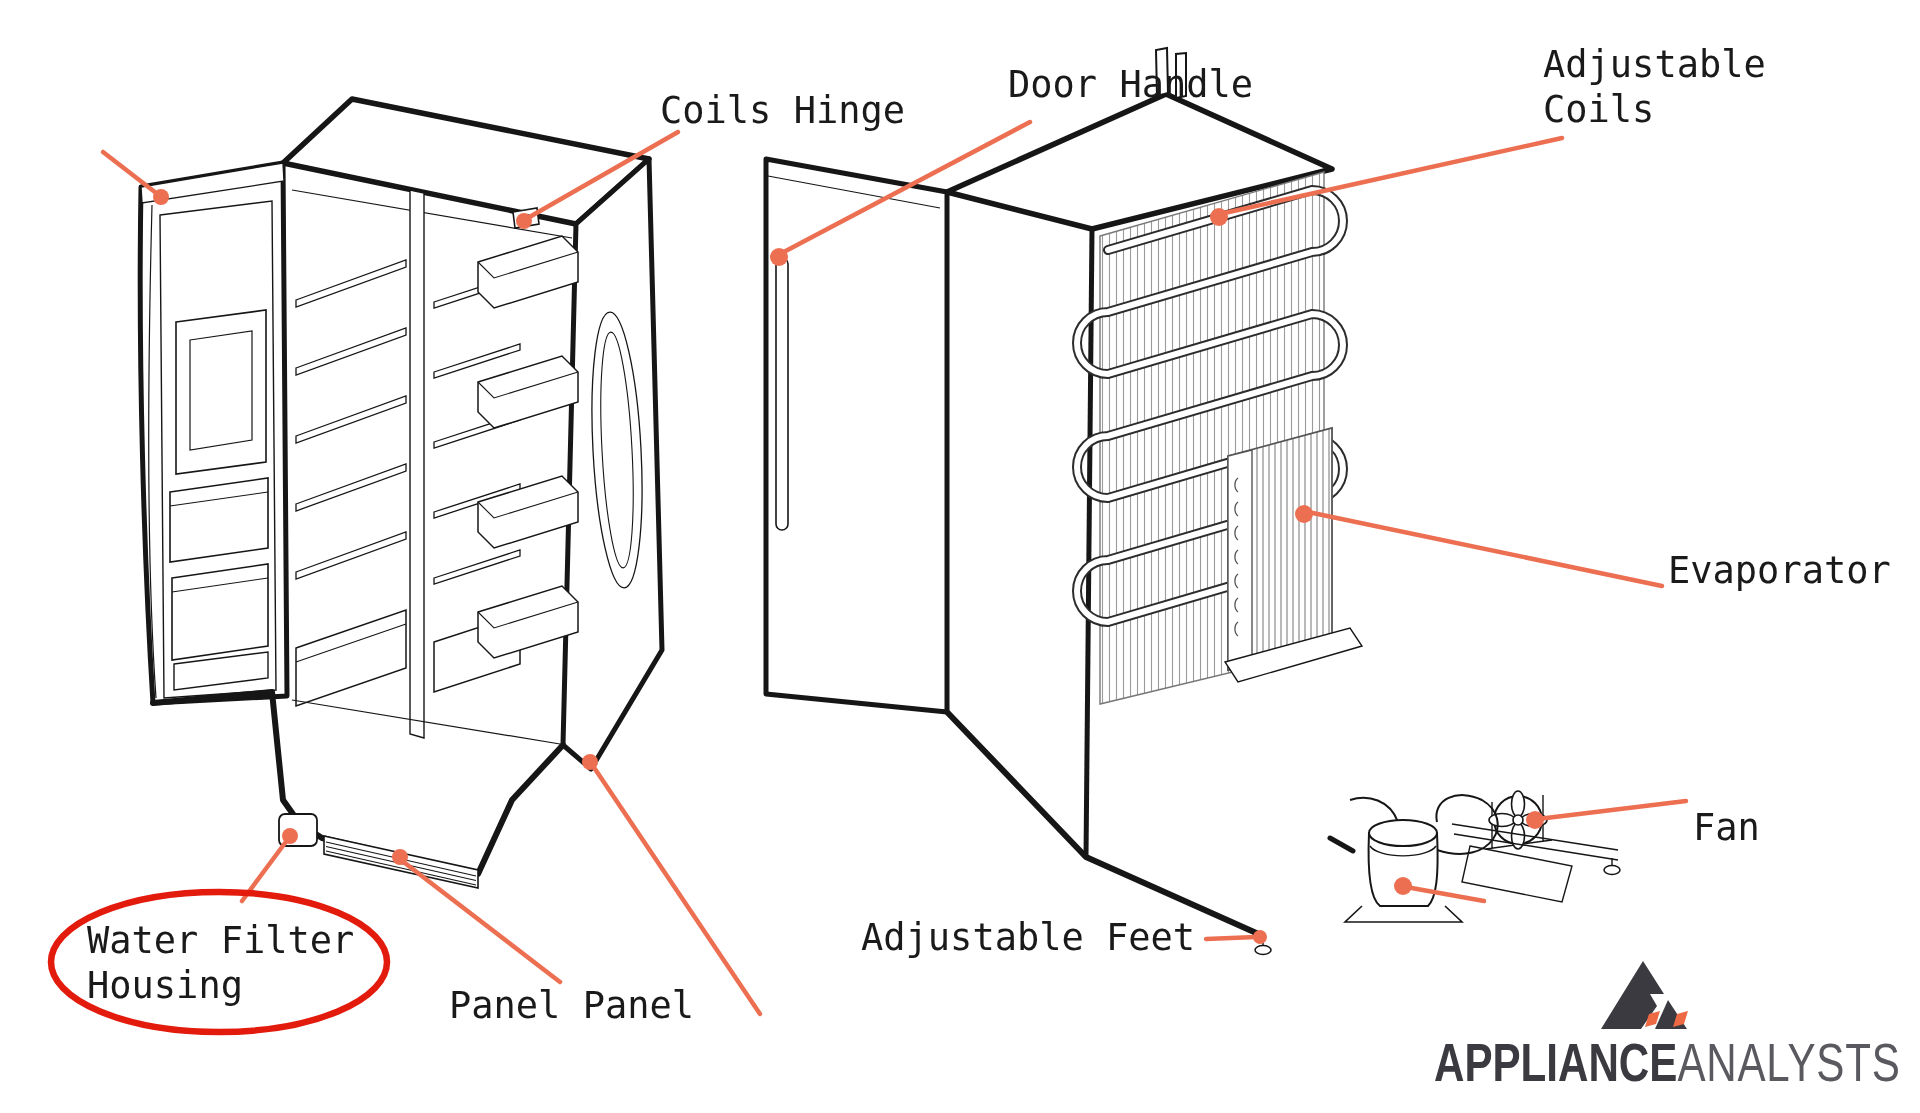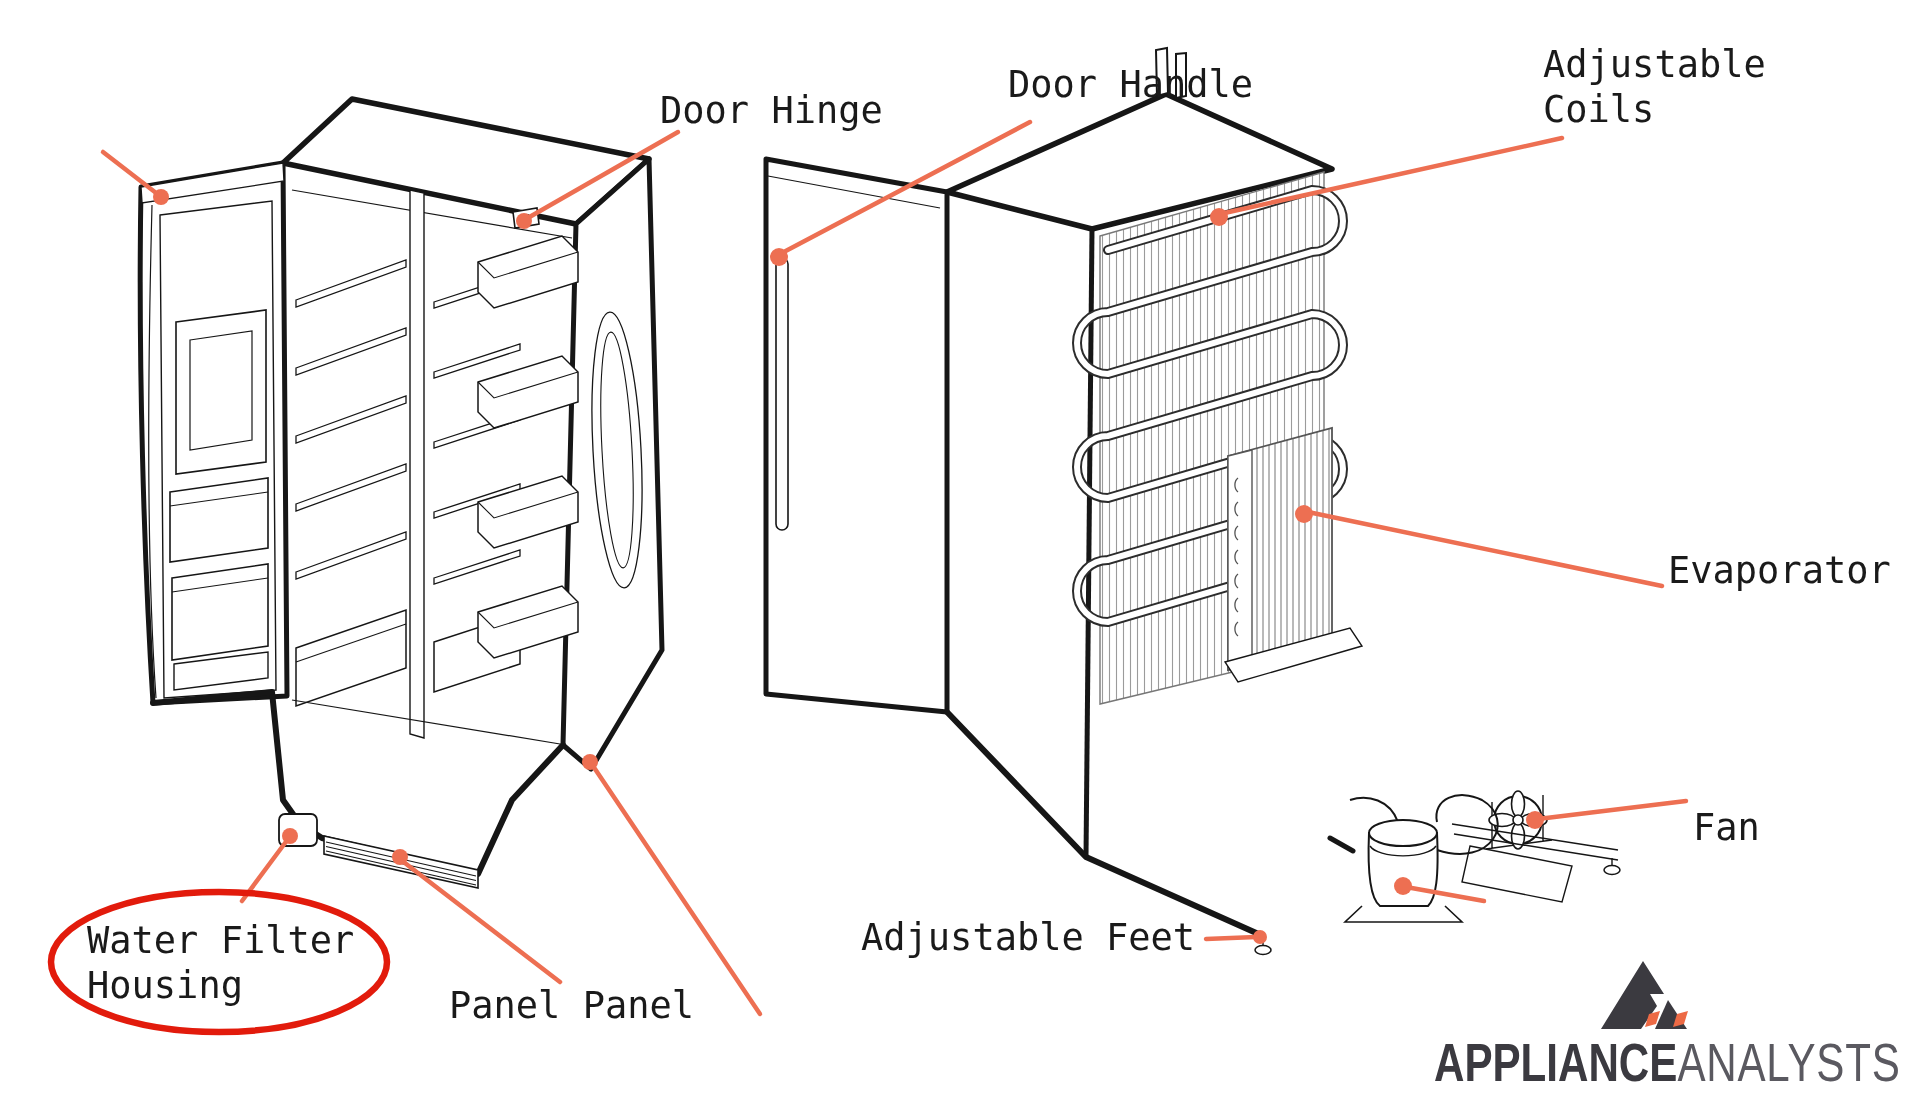--- a/index.html
+++ b/index.html
@@ -221,21 +221,21 @@
   <ellipse cx="219" cy="962" rx="168" ry="70" fill="none" stroke="#E21B0C" stroke-width="6.5"></ellipse>
 
   <g>
     <path d="M1601,1029 L1643,961 L1664,994 L1650,994 L1657,1006 L1641,1029 Z" fill="#3B3A40"></path>
     <path d="M1668,1000 L1687,1029 L1655,1029 Z" fill="#3B3A40"></path>
     <path d="M1649,1014 L1660,1011 L1656,1024 L1645,1027 Z" fill="#ED6A45"></path>
     <path d="M1677,1014 L1688,1011 L1684,1024 L1673,1027 Z" fill="#ED6A45"></path>
   </g>
 </svg>
 
-<div class="lbl" style="left:660px;top:88px">Door Hinge</div>
+<div class="lbl" style="left:660px;top:88px">Coils Hinge</div>
 <div class="lbl" style="left:1008px;top:62px">Door Handle</div>
 <div class="lbl" style="left:1543px;top:42px">Adjustable
 Coils</div>
 <div class="lbl" style="left:1668px;top:548px">Evaporator</div>
 <div class="lbl" style="left:1693px;top:805px">Fan</div>
 <div class="lbl" style="left:861px;top:915px">Adjustable Feet</div>
 <div class="lbl" style="left:449px;top:983px">Panel Panel</div>
 <div class="lbl" style="left:87px;top:918px">Water Filter
 Housing</div>
 

